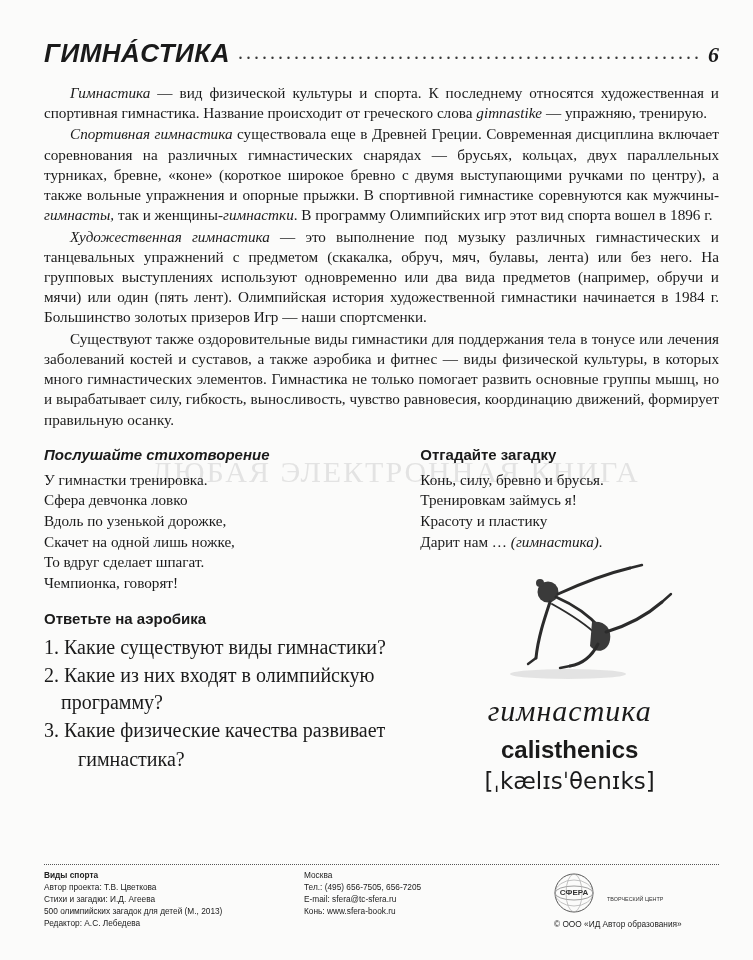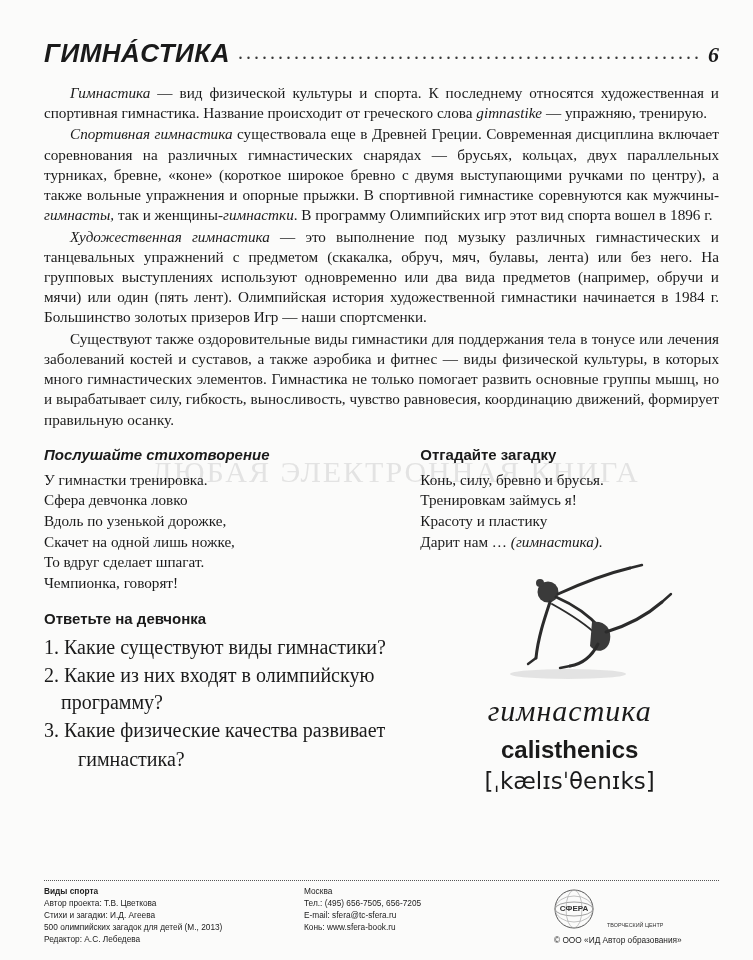--- a/index.html
+++ b/index.html
@@ -143,39 +143,39 @@
     font-family: "DejaVu Sans", sans-serif;
     font-size: 23px;
     text-align: center;
     margin-top: 4px;
   }
   
   .footer {
     position: absolute;
     left: 44px;
     right: 34px;
-    bottom: 14px;
+    bottom: 30px;
     z-index: 2;
   }
   .footer-rule {
     border-top: 1px dotted #555;
     margin-bottom: 4px;
   }
   .footer-cols {
     display: flex;
     font-family: "Liberation Sans", sans-serif;
     font-size: 8.3px;
     line-height: 1.45;
     color: #222;
   }
   .f-col-1 { width: 260px; }
   .f-col-2 { width: 250px; }
   .f-col-3 { flex: 1; display: flex; align-items: flex-start; gap: 6px; }
   .f-bold { font-weight: bold; }
-  .logo-wrap { display: flex; align-items: flex-end; gap: 13px; margin-top: 4px; }
+  .logo-wrap { display: flex; align-items: center; gap: 13px; margin-top: 4px; }
   .logo-circle { width: 40px; height: 40px; position: relative; }
   .logo-text {
     font-family: "Liberation Sans", sans-serif;
     font-size: 5.4px;
     line-height: 1.25;
     color: #333;
     padding-top: 12px;
   }
   .copyline {
     font-family: "Liberation Sans", sans-serif;
@@ -209,21 +209,21 @@
 
         <div class="sec-head">Послушайте стихотворение</div>
         <p class="poem-line">У гимнастки тренировка.</p>
         <p class="poem-line">Сфера девчонка ловко</p>
         <p class="poem-line">Вдоль по узенькой дорожке,</p>
         <p class="poem-line">Скачет на одной лишь ножке,</p>
         <p class="poem-line">То вдруг сделает шпагат.</p>
         <p class="poem-line">Чемпионка, говорят!</p>
 
         <div class="questions-block">
-          <div class="sec-head upright">Ответьте на девчонка</div>
+          <div class="sec-head upright">Ответьте на аэробика</div>
           <ul class="q-list">
             <li class="q-item">1. Какие существуют виды гимнастики?</li>
             <li class="q-item">2. Какие из них входят в олимпийскую программу?</li>
             <li class="q-item">3. Какие физические качества развивает</li>
             <li class="q-item">
                 <span class="q-cont">гимнастика?</span>
               </li>
           </ul>
         </div>
 

